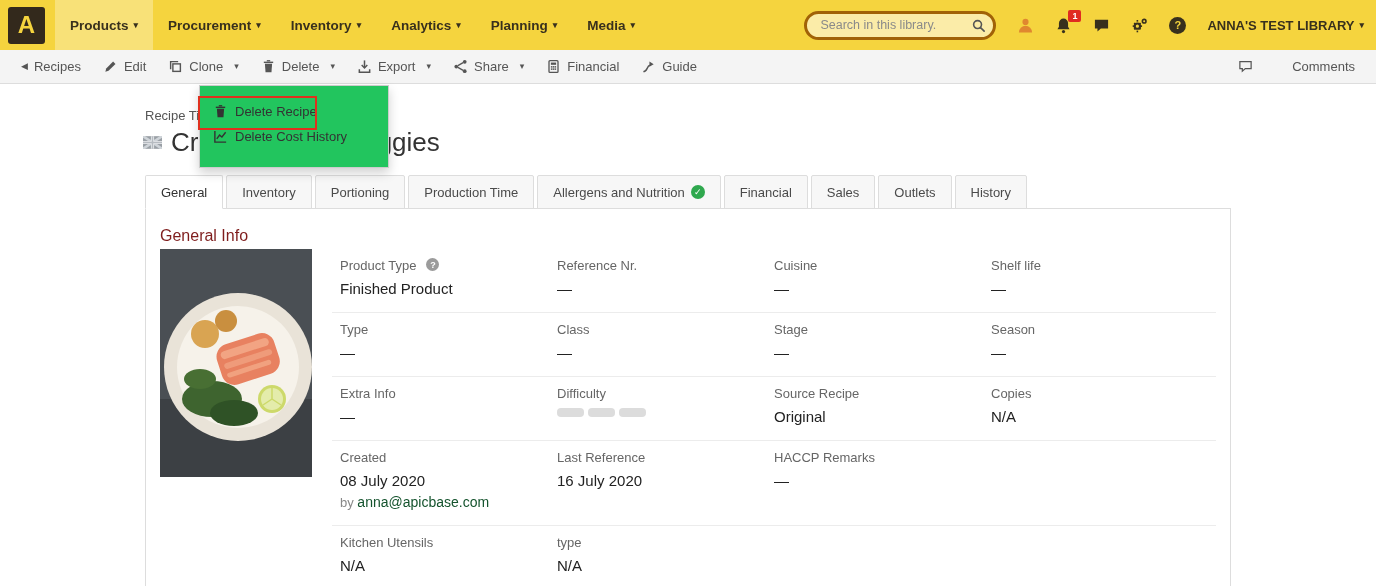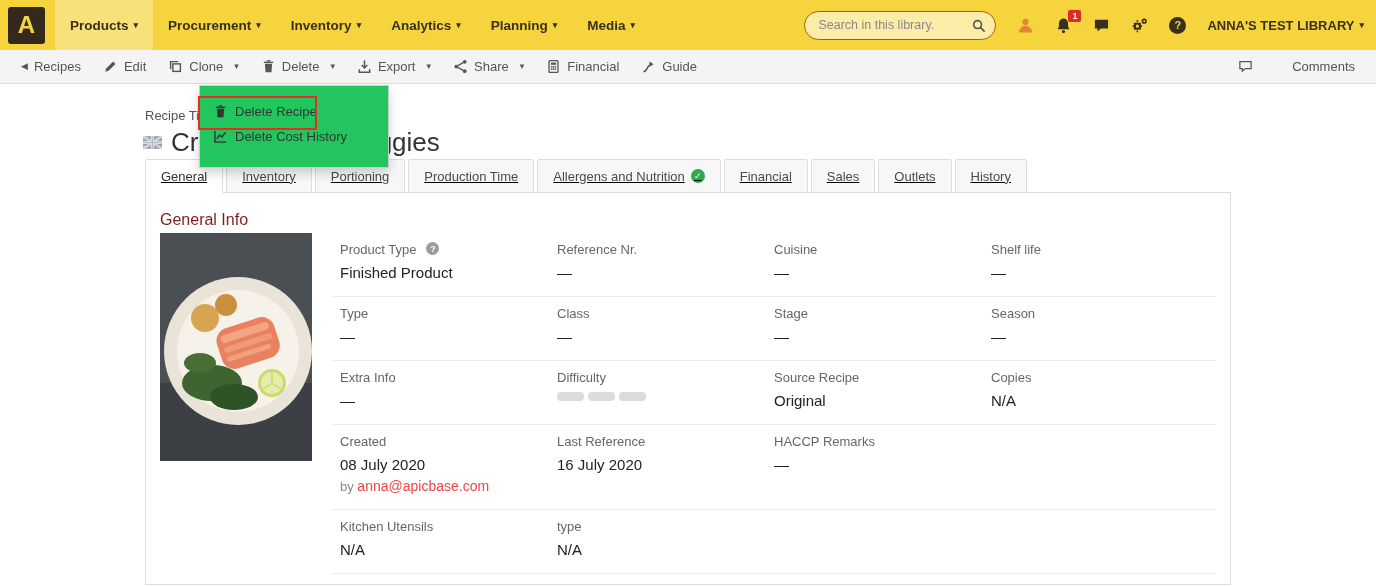--- a/index.html
+++ b/index.html
@@ -8,21 +8,21 @@
 
   
   .navbar{display:flex;align-items:center;height:50px;background:#f5d43e;padding:0 12px 0 8px;}
   .brand{width:37px;height:37px;background:#33291c;color:#f5d43e;display:flex;align-items:center;justify-content:center;
          font-weight:bold;font-size:24px;border-radius:3px;margin-right:10px;cursor:pointer;}
   .nav-item{height:50px;display:flex;align-items:center;padding:8px 15px;font-size:13.5px;font-weight:bold;color:#38301d;cursor:pointer;white-space:nowrap;justify-content:space-between;}
   .nav-item.active{background:#f8e178;}
   .caret{font-size:9px;margin-left:5px;line-height:1;}
   .nav-right{margin-left:auto;display:flex;align-items:center;gap:21px;}
   .searchbox{position:relative;width:192px;}
-  .searchbox input{width:100%;height:29px;border-radius:15px;border:1px solid #a16207;background:rgba(255,255,255,.55);
+  .searchbox input{width:100%;height:29px;border-radius:15px;border:3px solid #a16207;background:rgba(255,255,255,.55);
                    padding:0 32px 0 13px;font-size:12.5px;color:#333;outline:none;font-family:inherit;}
   .searchbox input::placeholder{color:#8a8a8a;}
   .searchbox .ic{position:absolute;right:10px;top:7px;color:#555;}
   .nav-ic{color:#38301d;position:relative;cursor:pointer;display:flex;}
   .nav-ic.orange{color:#e0882f;}
   .badge{position:absolute;top:-7px;right:-9px;background:#e02b20;color:#fff;font-size:9px;font-weight:bold;padding:1px 4px;border-radius:2px;}
   .circle-q{width:17px;height:17px;border-radius:50%;background:#38301d;color:#f5d43e;font-size:11px;font-weight:bold;
             display:flex;align-items:center;justify-content:center;cursor:pointer;}
   .library{display:flex;align-items:center;font-size:13px;font-weight:bold;color:#38301d;cursor:pointer;white-space:nowrap;}
 
@@ -37,40 +37,40 @@
   .ic16{width:17px;height:17px;}
 
   
   .recipe-label{margin:24px 0 0 145px;font-size:13px;color:#555;}
   .title-row{display:flex;align-items:center;gap:9px;margin:4px 0 0 143px;}
   .page-title{font-size:26px;color:#333;font-weight:400;}
   .flag{width:19px;height:13px;display:inline-block;}
   .flag svg{display:block;width:100%;height:100%;}
 
   
-  .tabs{display:flex;margin:1px 0 0 145px;position:relative;z-index:2;text-decoration:underline;}
+  .tabs{display:flex;margin:17px 0 0 145px;position:relative;z-index:2;}
   .tab{height:34px;padding:0 15px;border:1px solid #ddd;background:#f7f7f7;color:#4a4a4a;font-size:13px;margin-right:3px;
        cursor:pointer;border-radius:2px 2px 0 0;display:flex;align-items:center;gap:6px;white-space:nowrap;}
   .tab.active{background:#fff;border-bottom-color:#fff;color:#333;}
   .check-circle{width:14px;height:14px;border-radius:50%;background:#2fa84e;color:#fff;font-size:9px;display:inline-flex;align-items:center;justify-content:center;}
 
   
   .card{margin:-1px 0 0 145px;width:1086px;min-height:374px;border:1px solid #ddd;background:#fff;padding:18px 14px 10px;}
   .section-heading{font-size:16px;color:#7f1d1d;margin-bottom:4px;font-weight:400;}
   .card-body{display:flex;align-items:flex-start;}
   .photo{width:152px;height:228px;flex:0 0 152px;}
   .photo svg{display:block;width:100%;height:100%;}
   .fields{flex:1;margin-left:20px;}
   .frow{display:grid;grid-template-columns:repeat(4,1fr);border-bottom:1px solid #ececec;padding:9px 8px 15px 8px;}
   .flabel{font-size:13px;color:#666;margin-bottom:7px;display:flex;align-items:flex-start;gap:10px;}
   .fvalue{font-size:15px;color:#222;}
   .help-circle{width:13px;height:13px;border-radius:50%;background:#9b9b9b;color:#fff;font-size:9px;font-weight:bold;
                display:inline-flex;align-items:center;justify-content:center;cursor:pointer;}
   .byline{font-size:13px;color:#888;margin-top:5px;}
-  .byline .email{color:#ef4444;font-size:14px;}
+  .byline .email{color:#14532d;font-size:14px;}
   .pills{display:flex;gap:4px;margin-top:5px;}
   .pill{width:27px;height:9px;border-radius:4px;background:#dcdcdc;}
 
   
   .dropdown{position:absolute;left:199px;top:85px;width:190px;background:#22c55e;border:1px solid #ccc;
             box-shadow:0 5px 10px rgba(0,0,0,.18);padding:13px 0 18px;z-index:50;}
   .dd-item{display:flex;align-items:center;gap:7px;padding:5px 13px;font-size:13px;color:#333;cursor:pointer;}
   .annotation{position:absolute;left:198px;top:96px;width:119px;height:34px;border:2px solid #e0301e;z-index:60;pointer-events:none;}
 </style>
 </head>

